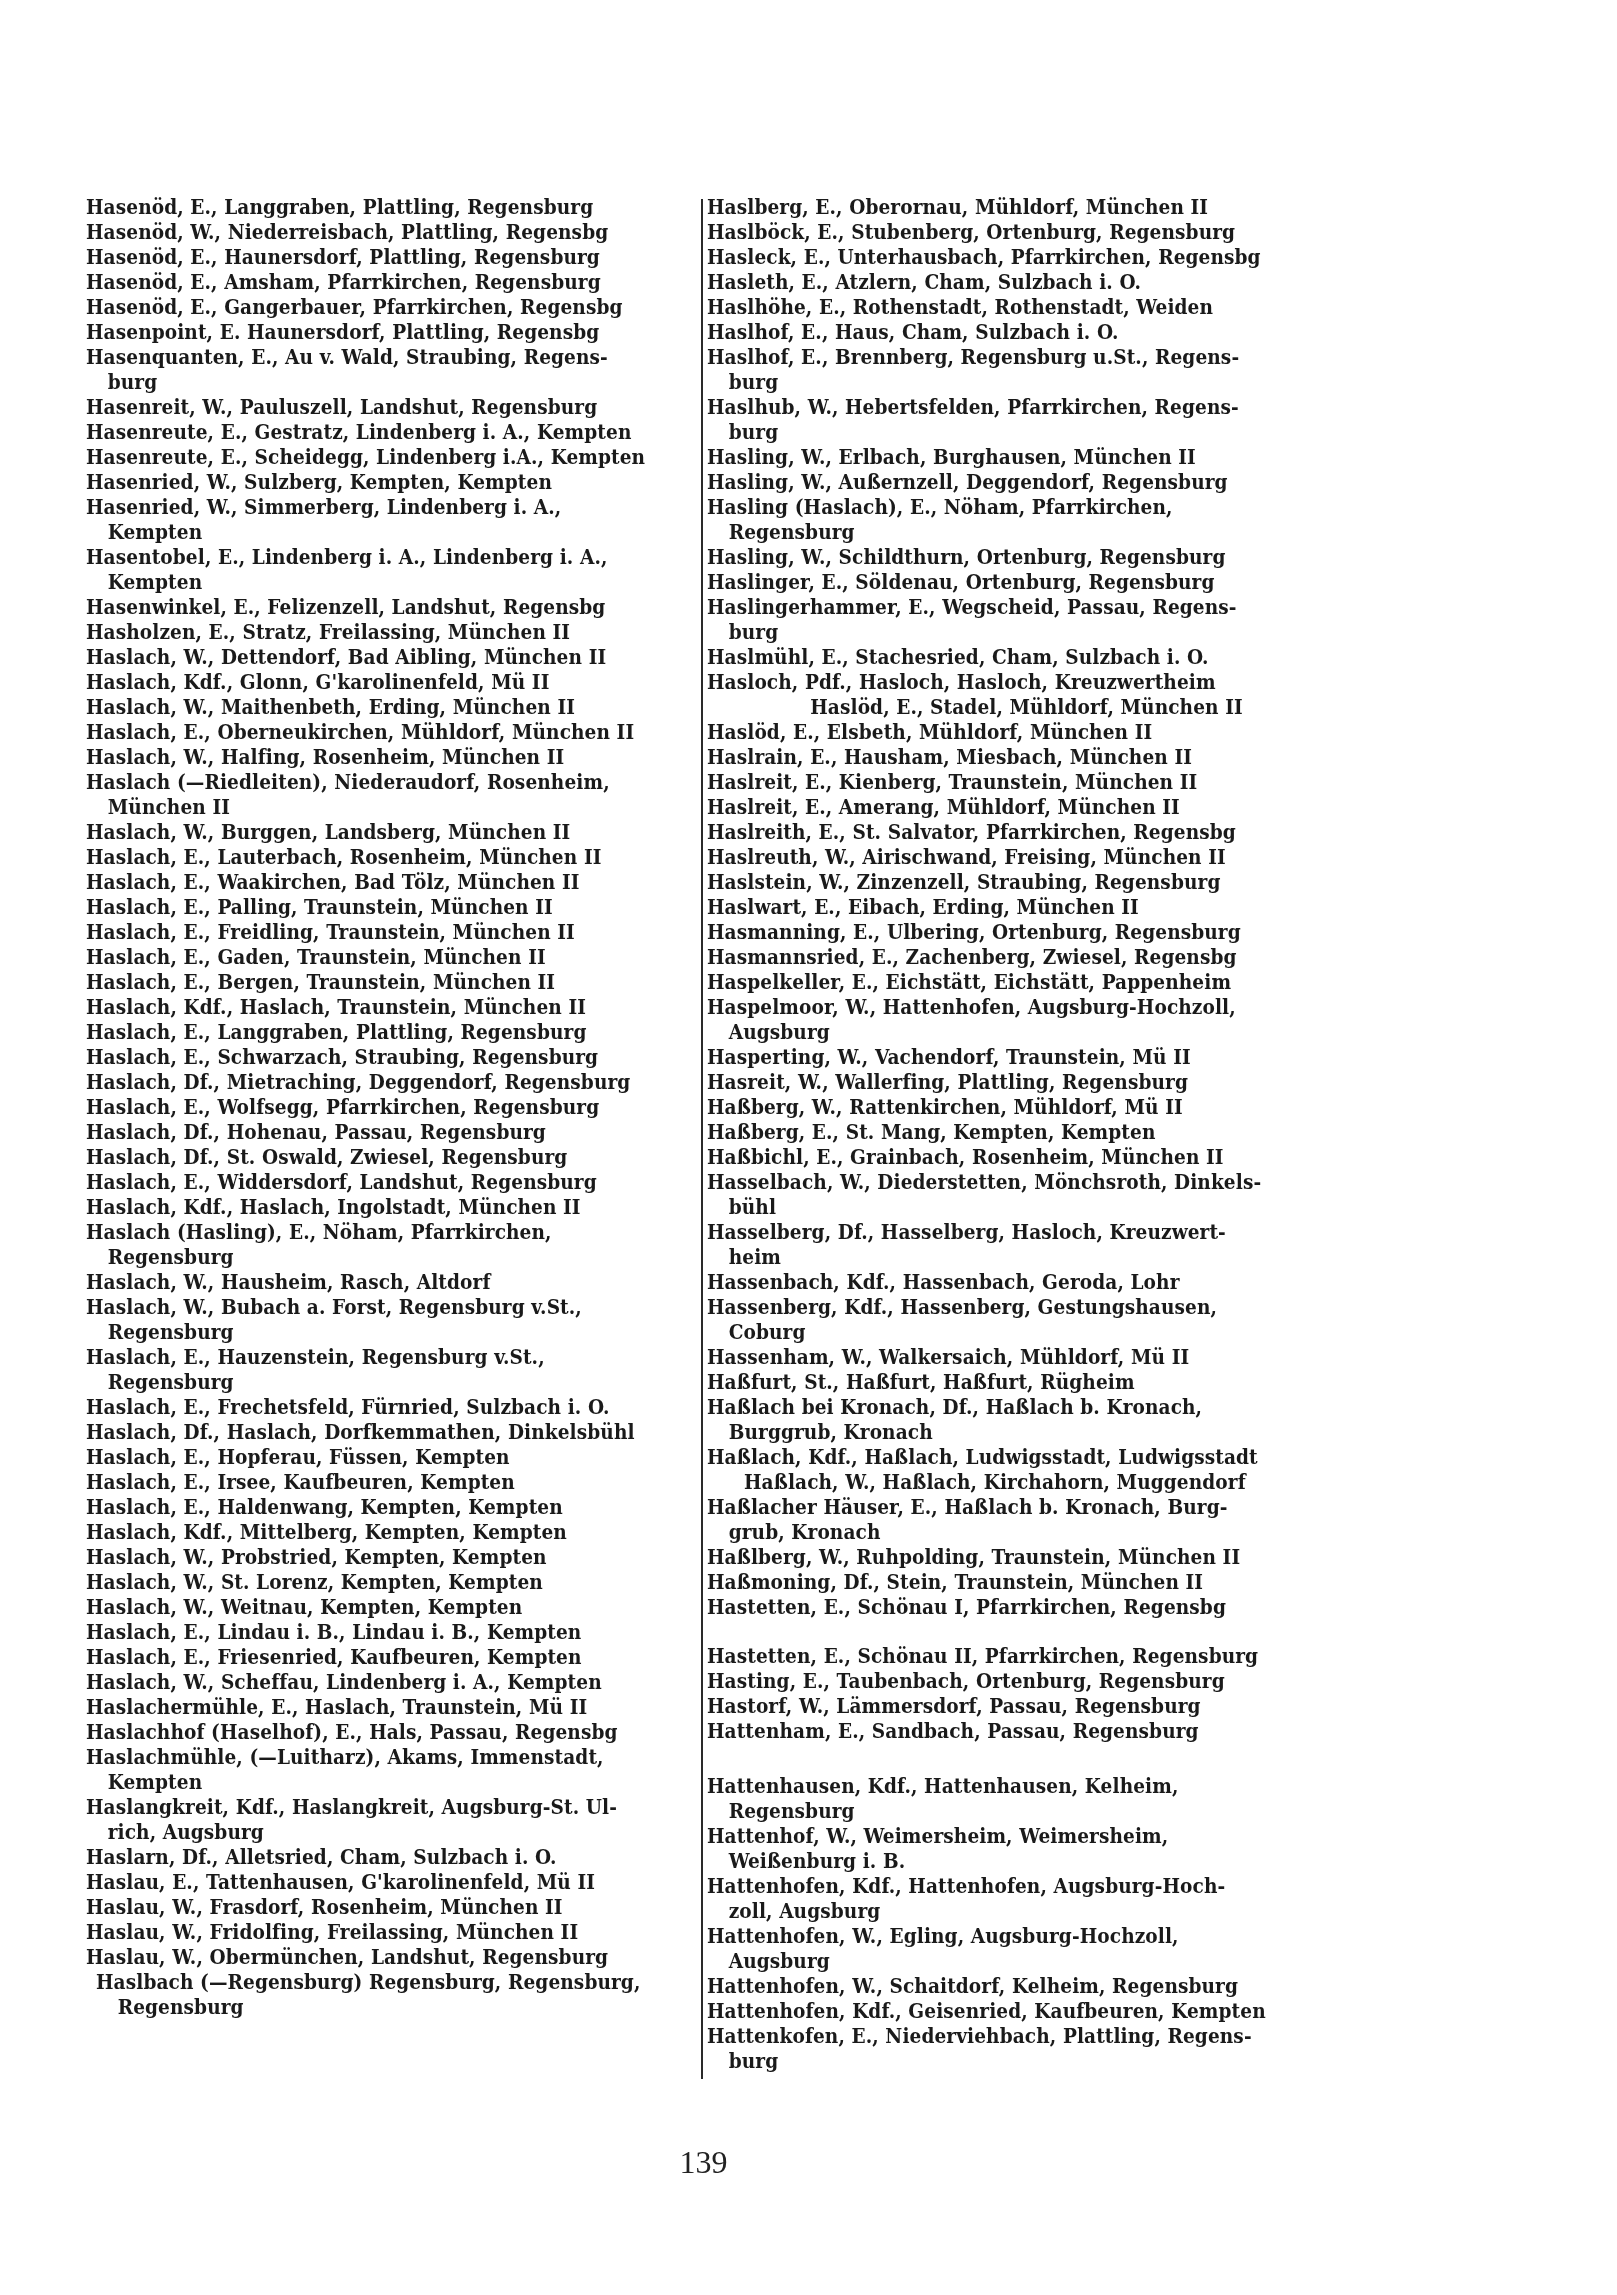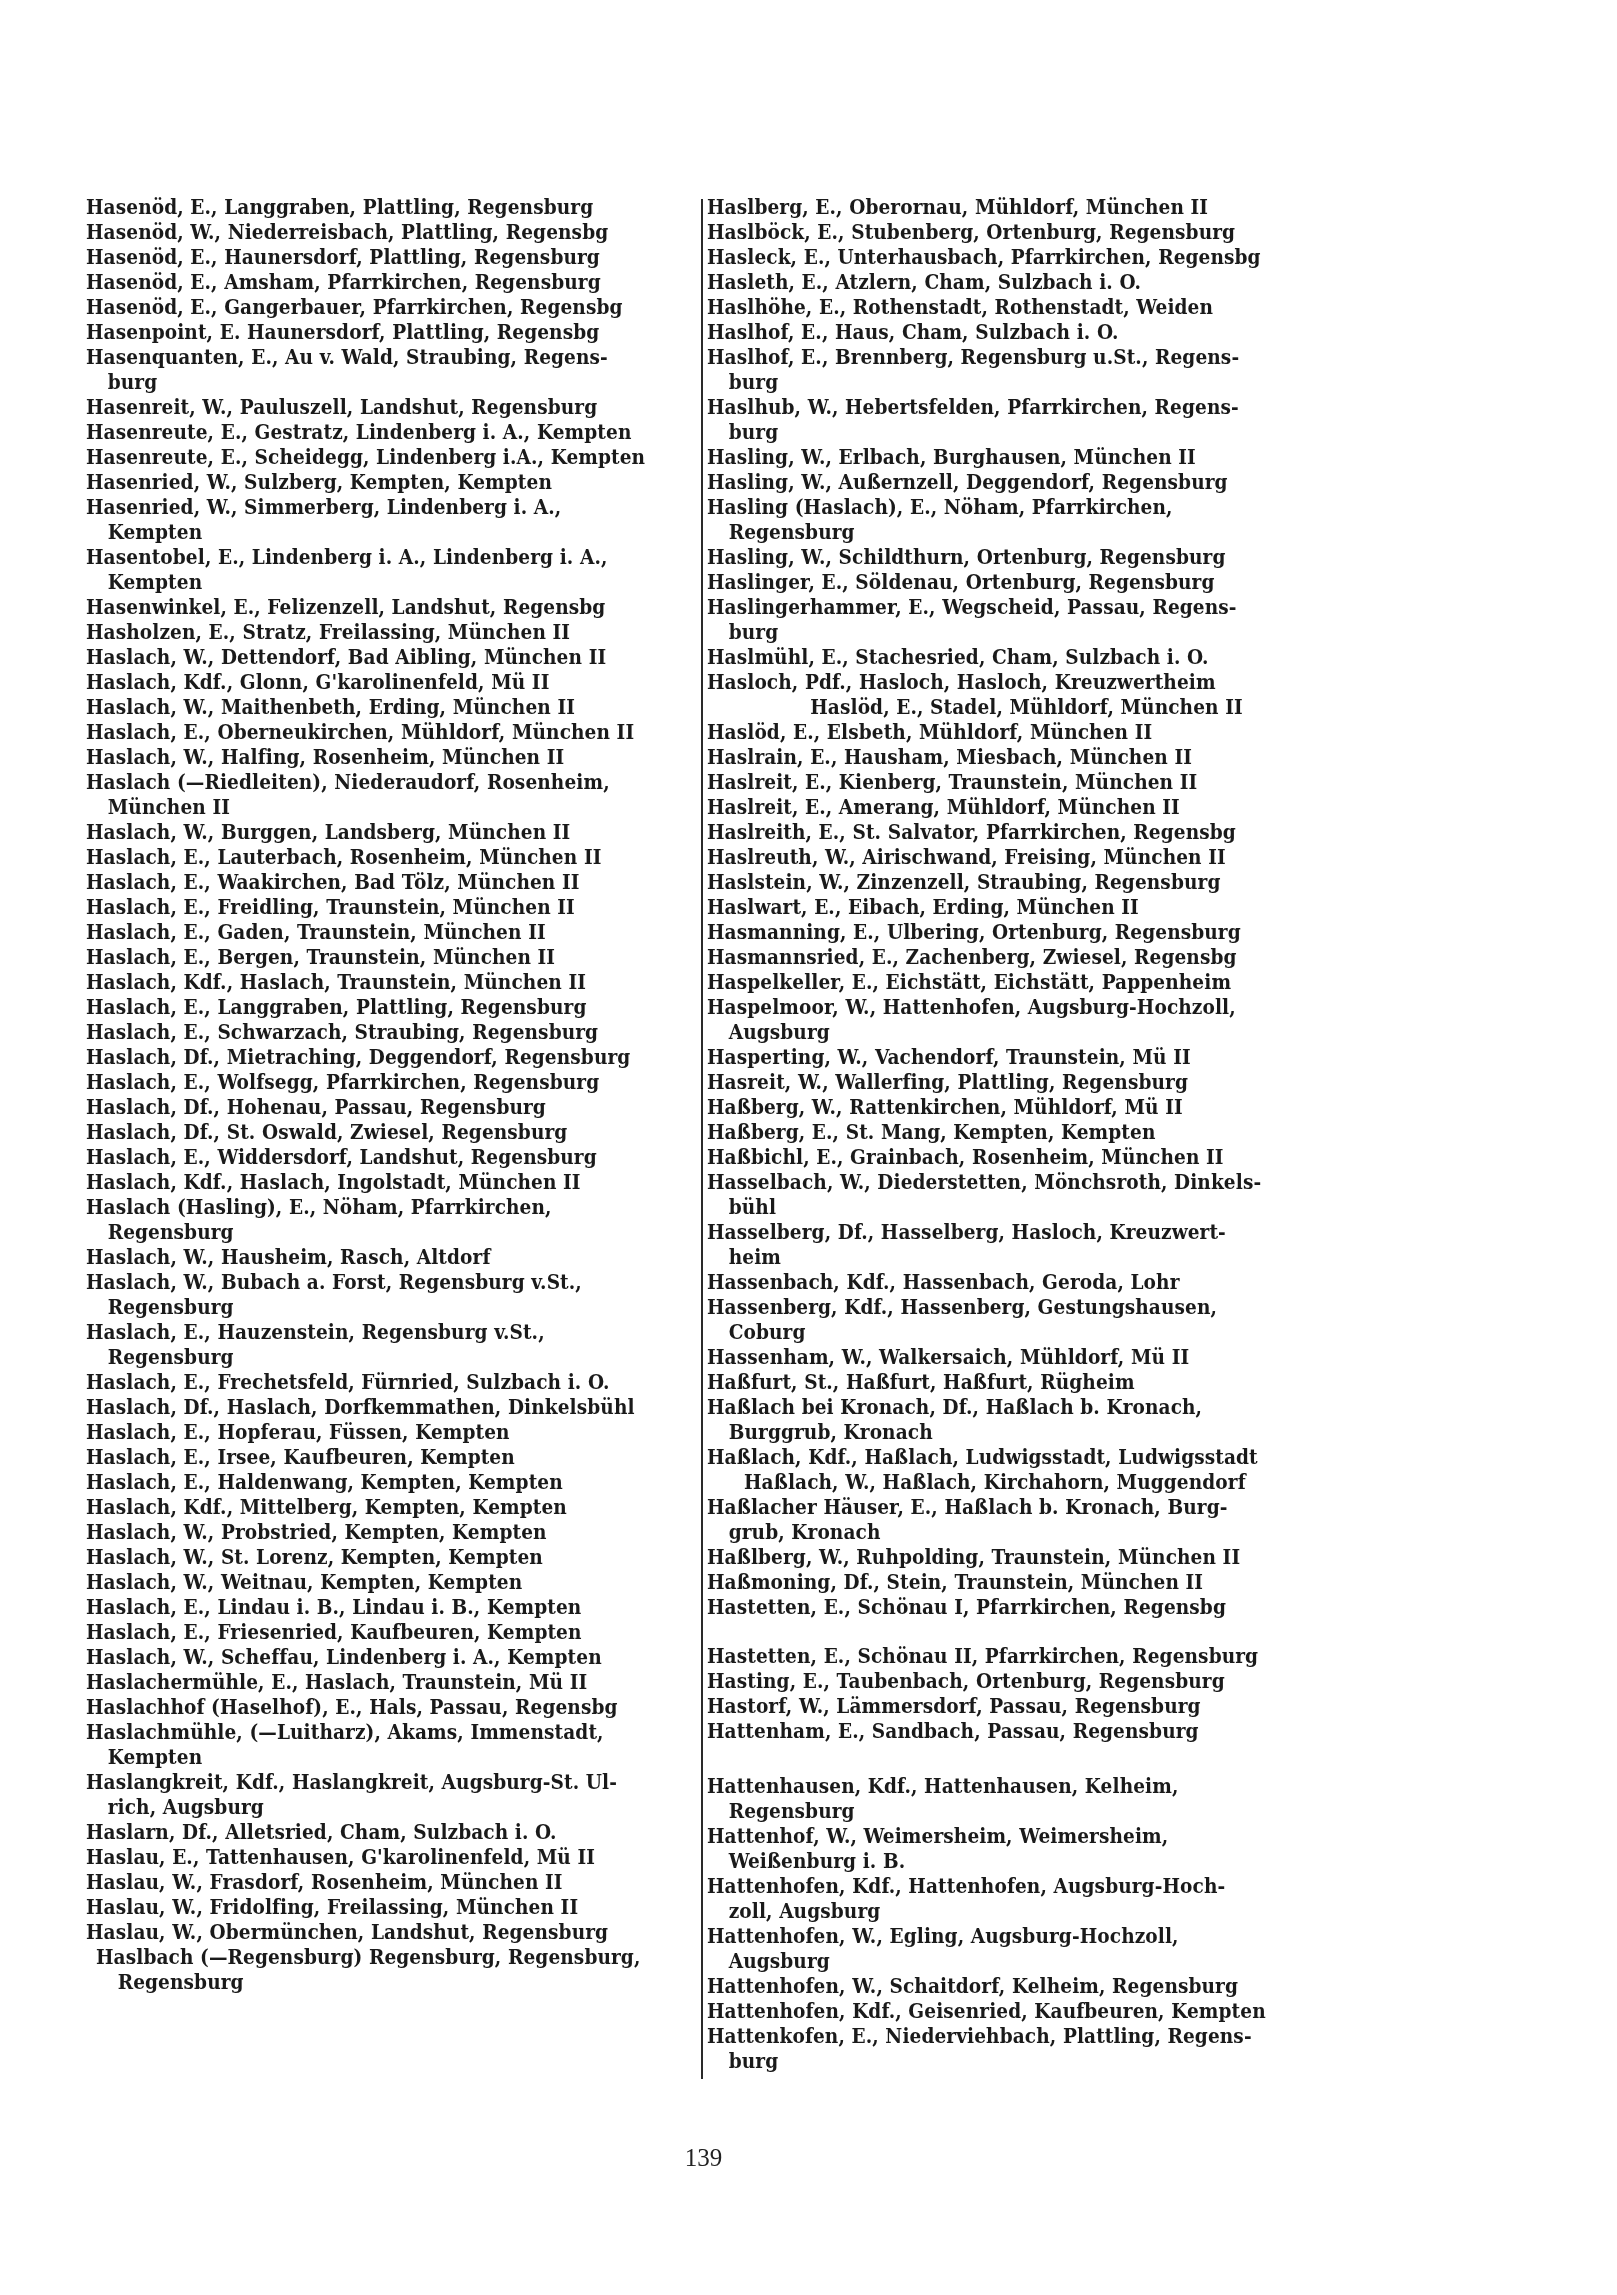--- a/index.html
+++ b/index.html
@@ -21,21 +21,21 @@
     .entry {
       font-size: 20.6px; line-height: 25px; letter-spacing: 0.1px;
       padding-left: 21.7px; text-indent: -21.7px; white-space: normal;
       font-weight: bold; font-stretch: condensed;
       transform-origin: left top;
     }
     .entry span { display: inline; }
     .page-number {
       position: absolute; left: 671px; top: 2144px; width: 65px; text-align: center;
       font-family: "Liberation Serif", "DejaVu Serif", serif;
-      font-size: 25px; color: #222;
+      font-size: 32px; color: #222;
     }
     .margin-marks {
       position: absolute; left: 32px; top: 162px; width: 49px; height: 1732px;
       color: #888; font-size: 12px;
     }
   </style>
 </head>
 <body>
 
 <div class="page">
@@ -58,20 +58,21 @@
       <div class="entry" style="white-space: nowrap;">Hasholzen, E., Stratz, Freilassing, München II</div>
       <div class="entry" style="white-space: nowrap;">Haslach, W., Dettendorf, Bad Aibling, München II</div>
       <div class="entry" style="white-space: nowrap;">Haslach, Kdf., Glonn, G'karolinenfeld, Mü II</div>
       <div class="entry" style="white-space: nowrap;">Haslach, W., Maithenbeth, Erding, München II</div>
       <div class="entry" style="white-space: nowrap;">Haslach, E., Oberneukirchen, Mühldorf, München II</div>
       <div class="entry" style="white-space: nowrap;">Haslach, W., Halfing, Rosenheim, München II</div>
       <div class="entry" style="white-space: nowrap;"><span>Haslach (—Riedleiten), Niederaudorf, Rosenheim,</span><br><span>München II</span></div>
       <div class="entry" style="white-space: nowrap;">Haslach, W., Burggen, Landsberg, München II</div>
       <div class="entry" style="white-space: nowrap;">Haslach, E., Lauterbach, Rosenheim, München II</div>
       <div class="entry" style="white-space: nowrap;">Haslach, E., Waakirchen, Bad Tölz, München II</div>
+      <div class="entry" style="white-space: nowrap;">Haslach, E., Palling, Traunstein, München II</div>
       <div class="entry" style="white-space: nowrap;">Haslach, E., Freidling, Traunstein, München II</div>
       <div class="entry" style="white-space: nowrap;">Haslach, E., Gaden, Traunstein, München II</div>
       <div class="entry" style="white-space: nowrap;">Haslach, E., Bergen, Traunstein, München II</div>
       <div class="entry" style="white-space: nowrap;">Haslach, Kdf., Haslach, Traunstein, München II</div>
       <div class="entry" style="white-space: nowrap;">Haslach, E., Langgraben, Plattling, Regensburg</div>
       <div class="entry" style="white-space: nowrap;">Haslach, E., Schwarzach, Straubing, Regensburg</div>
       <div class="entry" style="white-space: nowrap;">Haslach, Df., Mietraching, Deggendorf, Regensburg</div>
       <div class="entry" style="white-space: nowrap;">Haslach, E., Wolfsegg, Pfarrkirchen, Regensburg</div>
       <div class="entry" style="white-space: nowrap;">Haslach, Df., Hohenau, Passau, Regensburg</div>
       <div class="entry" style="white-space: nowrap;">Haslach, Df., St. Oswald, Zwiesel, Regensburg</div>

